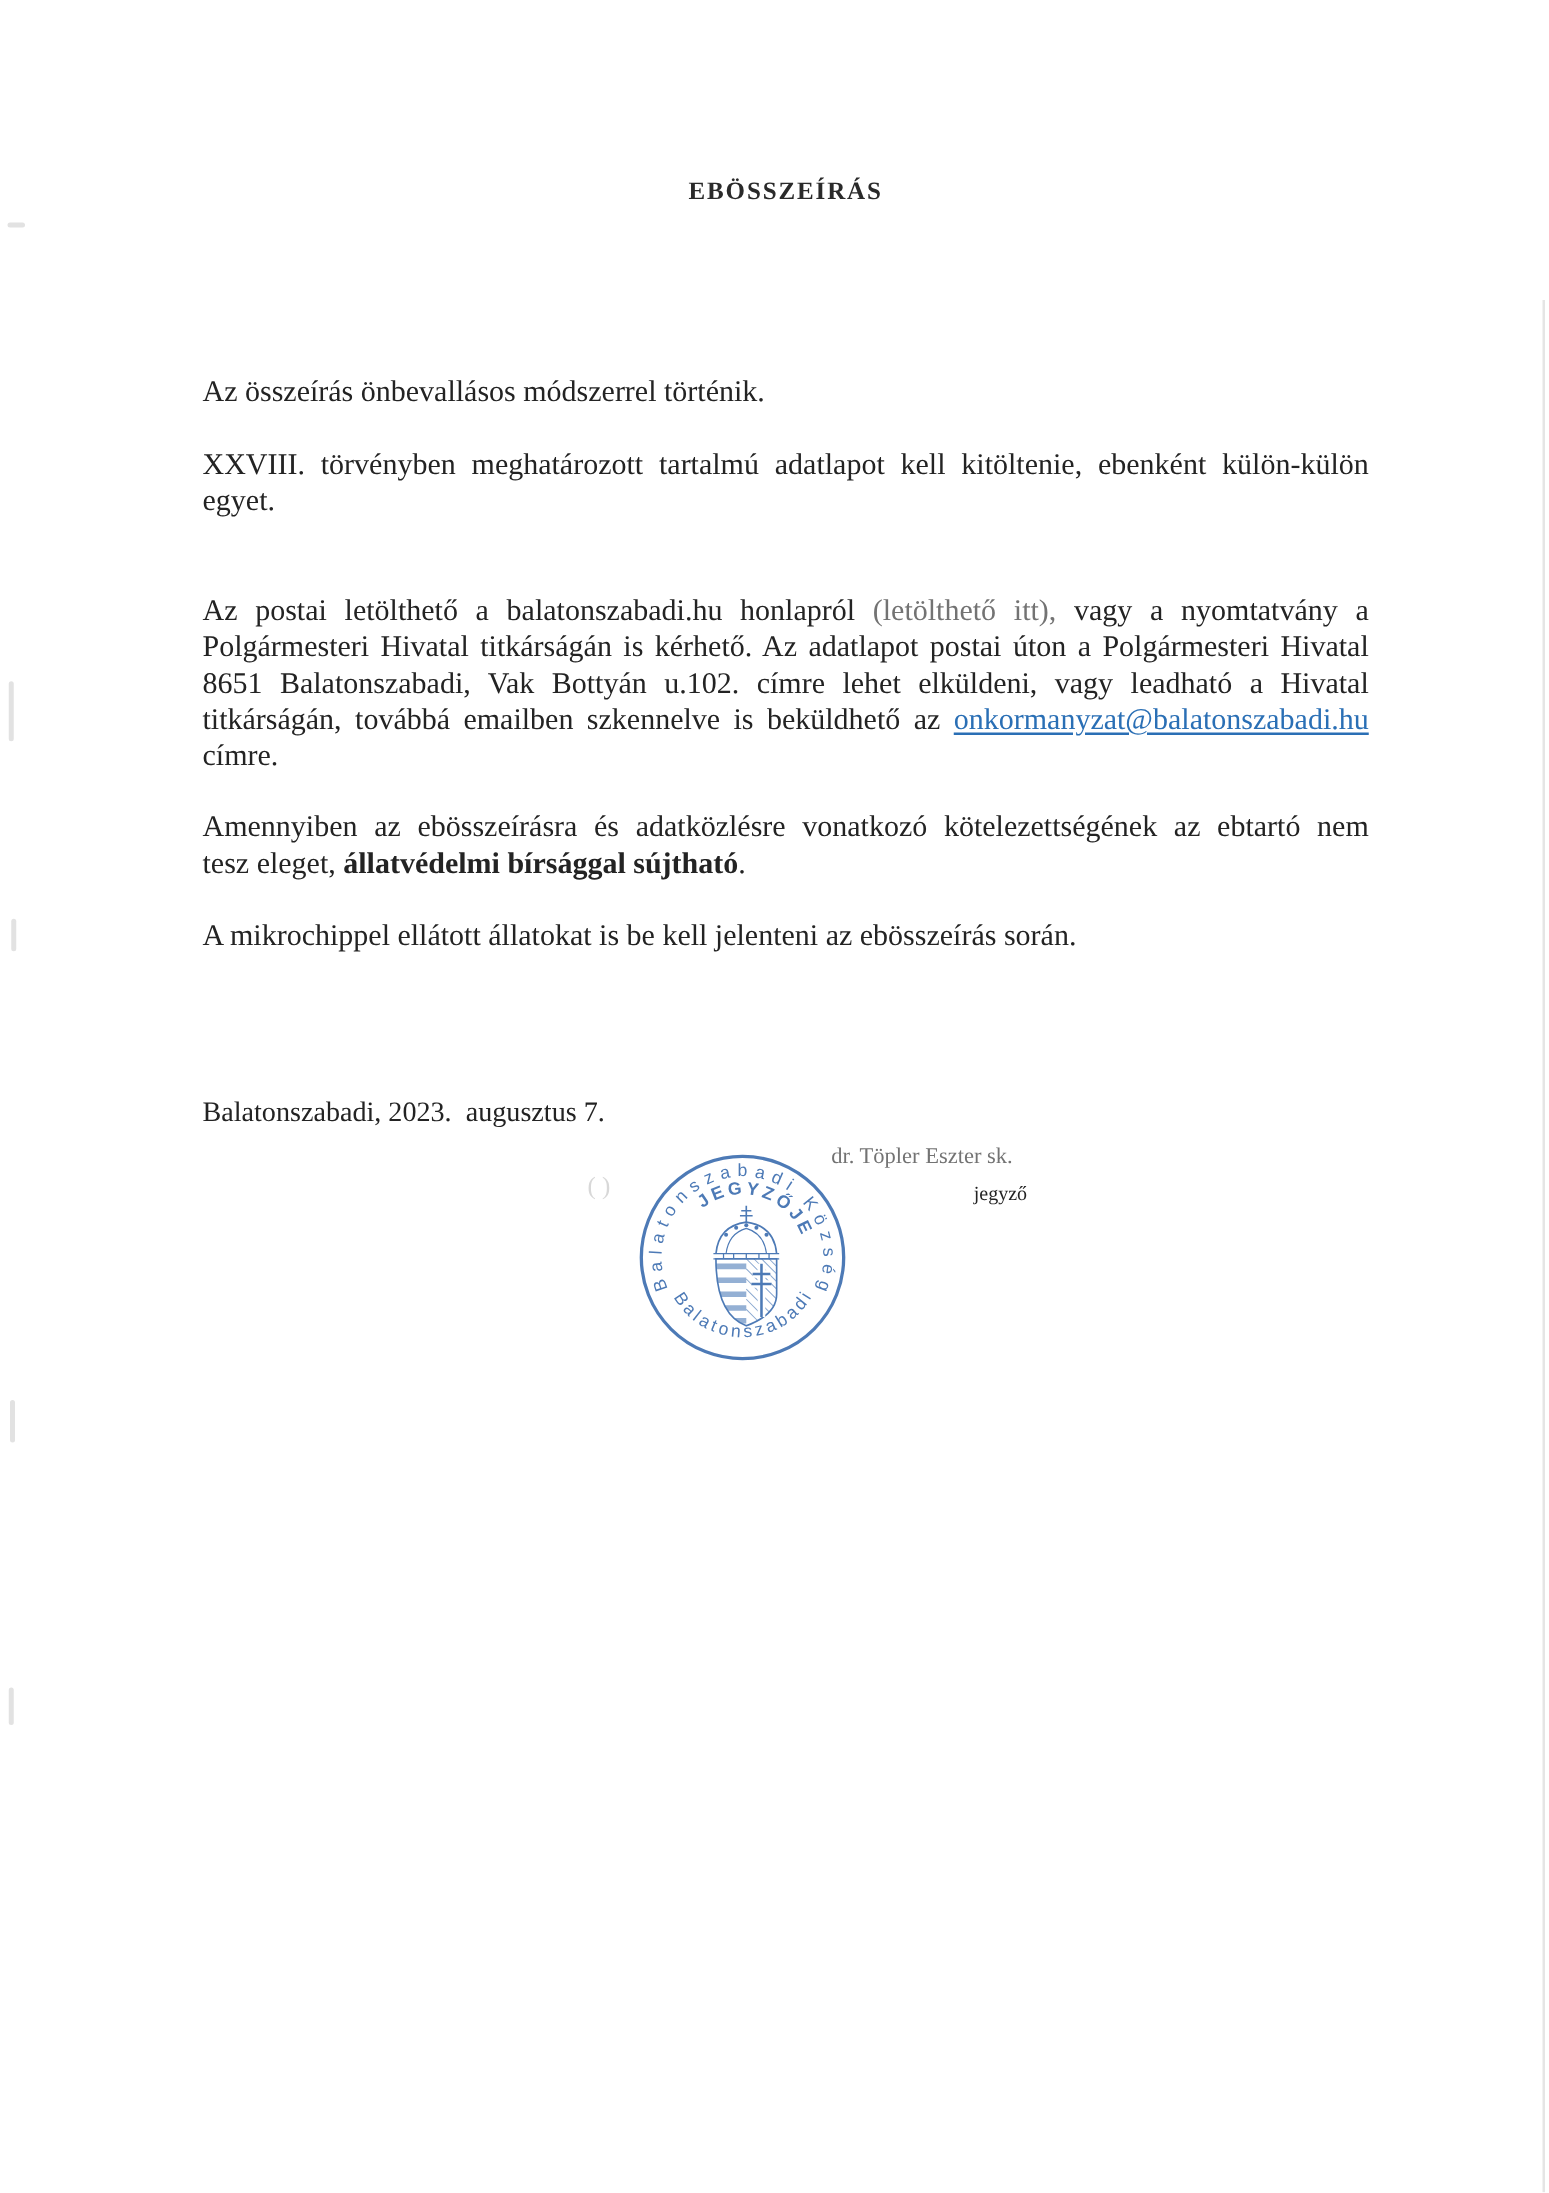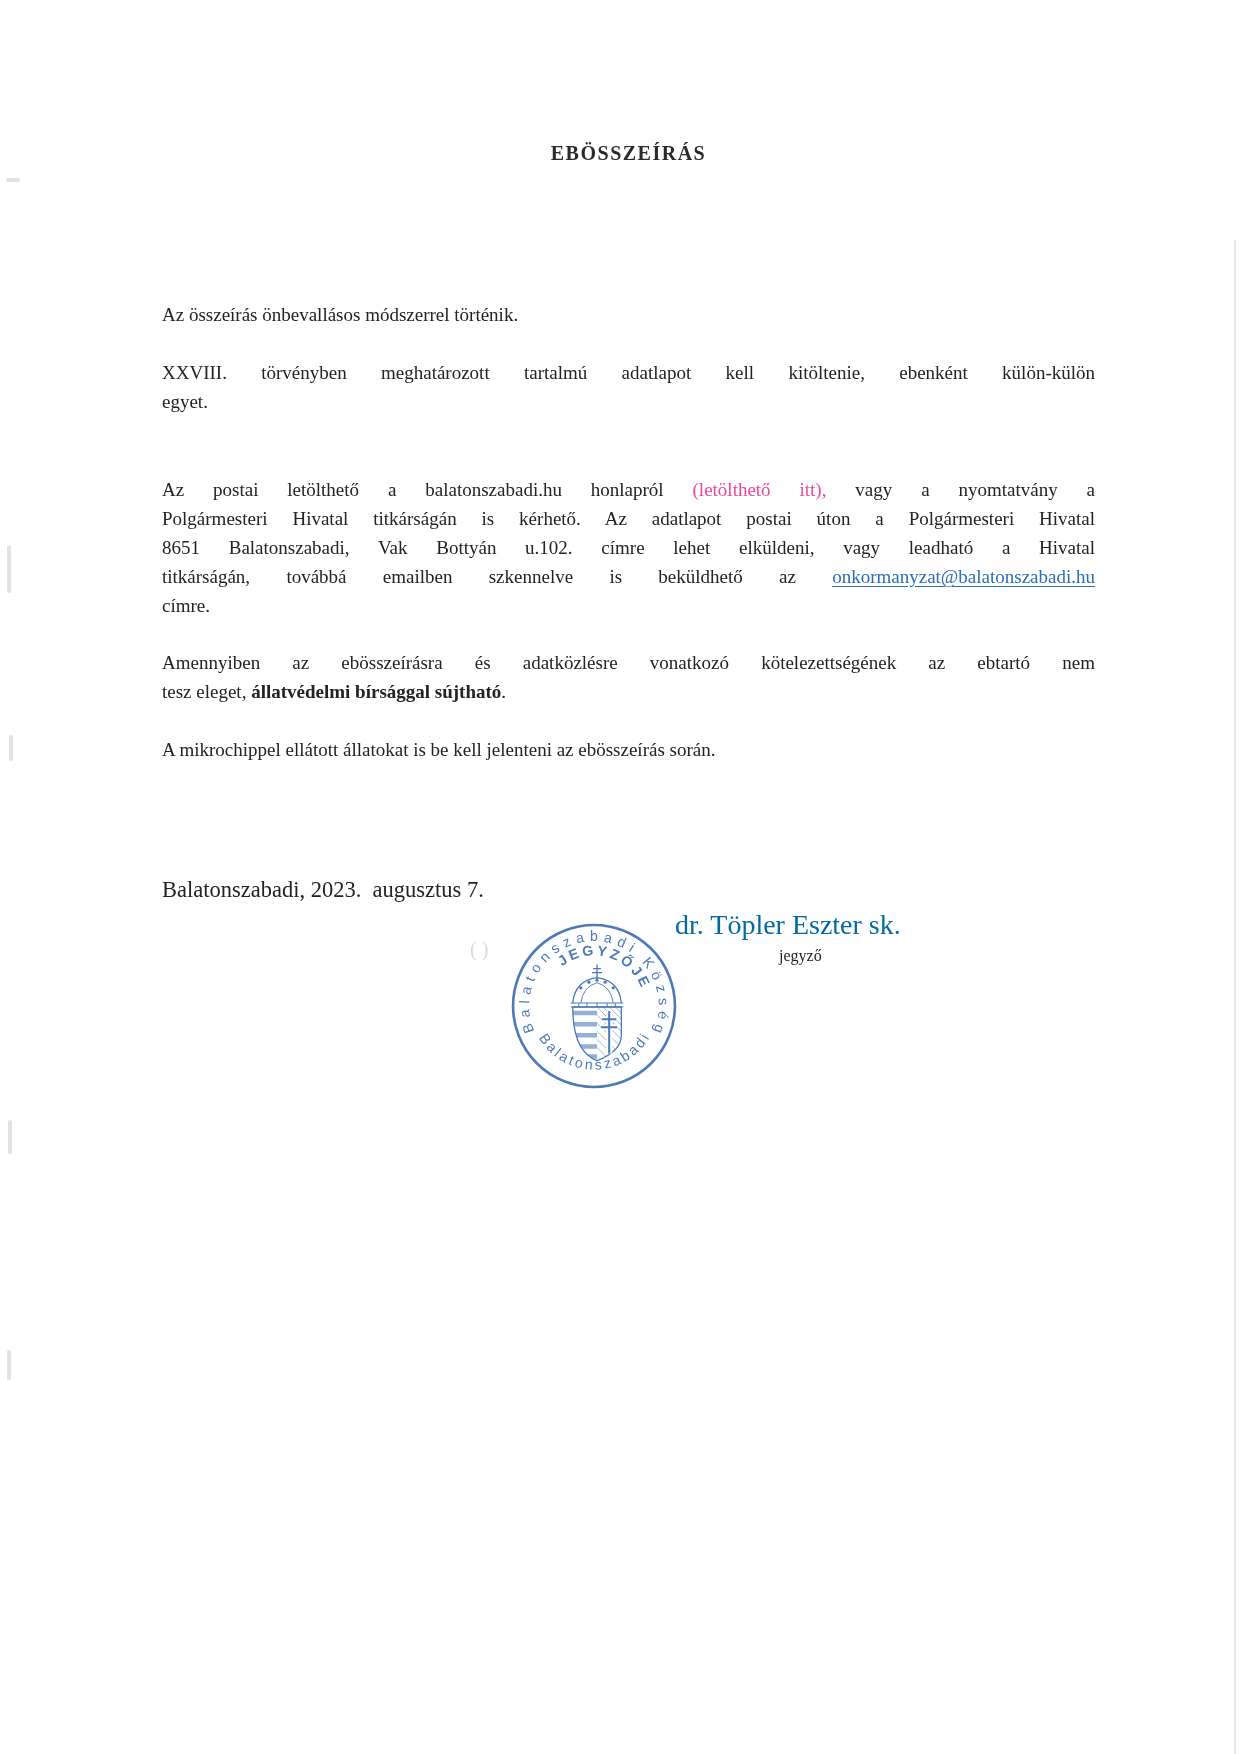--- a/index.html
+++ b/index.html
@@ -14,30 +14,30 @@
   
   .heading{
     position:absolute;left:162px;width:933px;
     text-align:center;font-weight:bold;color:#2a2a2a;
   }
   .doc-title{top:133px;font-size:20px;letter-spacing:1.5px;line-height:40px;}
   .doc-subtitle{top:210px;font-size:26px;line-height:34px;}
   
   .para{
     position:absolute;left:162px;width:933px;
-    font-size:19px;line-height:29px;color:#232323;
+    font-size:24px;line-height:29px;color:#232323;
   }
   .line{display:block;text-align:justify;text-align-last:justify;}
   .line.plain{text-align:left;text-align-last:auto;}
-  .lnk{color:#ec4899;text-decoration:none;}
+  .lnk{color:#737373;text-decoration:none;}
   .eml{color:#2a6fb5;text-decoration:underline;text-underline-offset:3px;}
   .b{font-weight:bold;}
   .date-line{position:absolute;left:162px;top:875px;font-size:22.5px;line-height:29px;white-space:pre-wrap;color:#232323;}
   
-  .sig-name{position:absolute;left:665px;top:910px;font-size:28px;line-height:29px;color:#0369a1;margin-left:10px;}
+  .sig-name{position:absolute;left:665px;top:910px;font-size:18px;line-height:29px;color:#737373;}
   .sig-role{position:absolute;left:779px;top:941px;font-size:16px;line-height:29px;color:#232323;}
   
   .stamp{position:absolute;left:508px;top:920px;width:172px;height:172px;opacity:.92;}
   .stamp .ink{stroke:#3e6fb0;fill:none;}
   .stamp text{fill:#3e6fb0;font-family:"Liberation Sans", sans-serif;}
   .ring-top{font-size:14px;}
   .ring-mid{font-size:14px;font-weight:bold;}
   .ring-bot{font-size:14px;}
   
   .artifact{position:absolute;background:#e2e2e2;border-radius:2px;}

